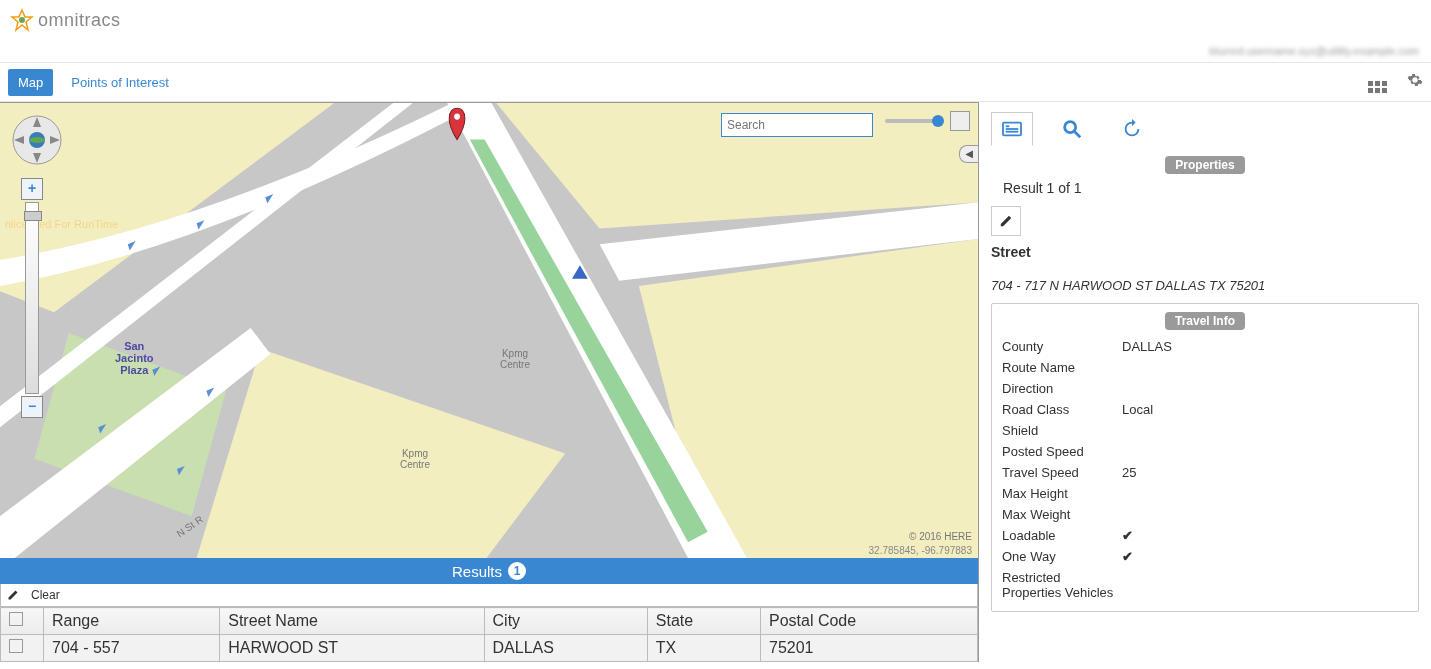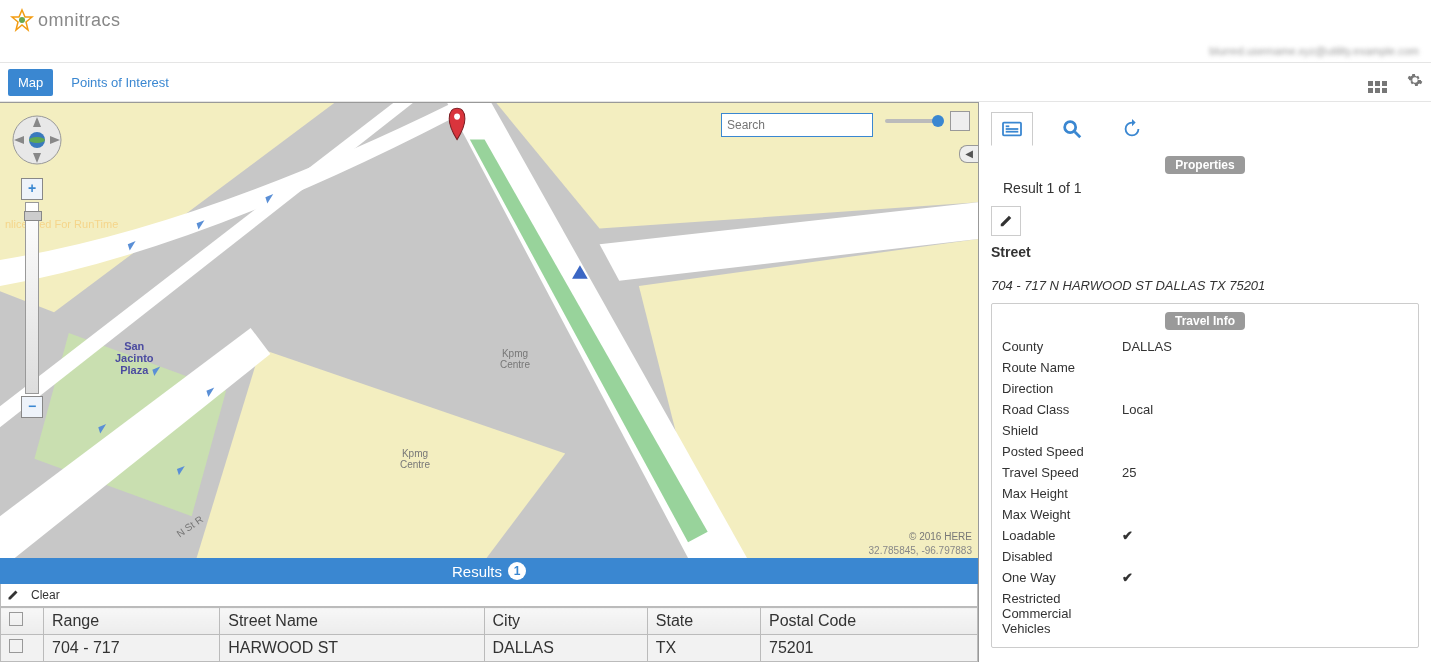--- a/index.html
+++ b/index.html
@@ -195,21 +195,21 @@
           <tr>
         <th class="narrow"><span class="chk"></span></th>
         <th>Range</th>
         <th>Street Name</th>
         <th>City</th>
         <th>State</th>
         <th>Postal Code</th>
       </tr>
       <tr class="data">
         <td><span class="chk"></span></td>
-        <td>704 - 717</td>
+        <td>704 - 557</td>
         <td>HARWOOD ST</td>
         <td>DALLAS</td>
         <td>TX</td>
         <td>75201</td>
       </tr>
     </tbody>
       </table>
   </div>
 
   <div class="right-pane">
@@ -281,26 +281,22 @@
         </div>
       <div class="info-row">
           <div class="info-label">Max Weight</div>
           <div class="info-val"></div>
         </div>
       <div class="info-row">
           <div class="info-label">Loadable</div>
           <div class="info-val check">✔</div>
         </div>
       <div class="info-row">
-          <div class="info-label">Disabled</div>
-          <div class="info-val"></div>
-        </div>
-      <div class="info-row">
           <div class="info-label">One Way</div>
           <div class="info-val check">✔</div>
         </div>
       <div class="info-row">
-          <div class="info-label" style="width:120px">Restricted Commercial Vehicles</div>
+          <div class="info-label" style="width:120px">Restricted Properties Vehicles</div>
           <div class="info-val"></div>
         </div>
     </div>
   </div>
 </div>
 
 </body></html>

